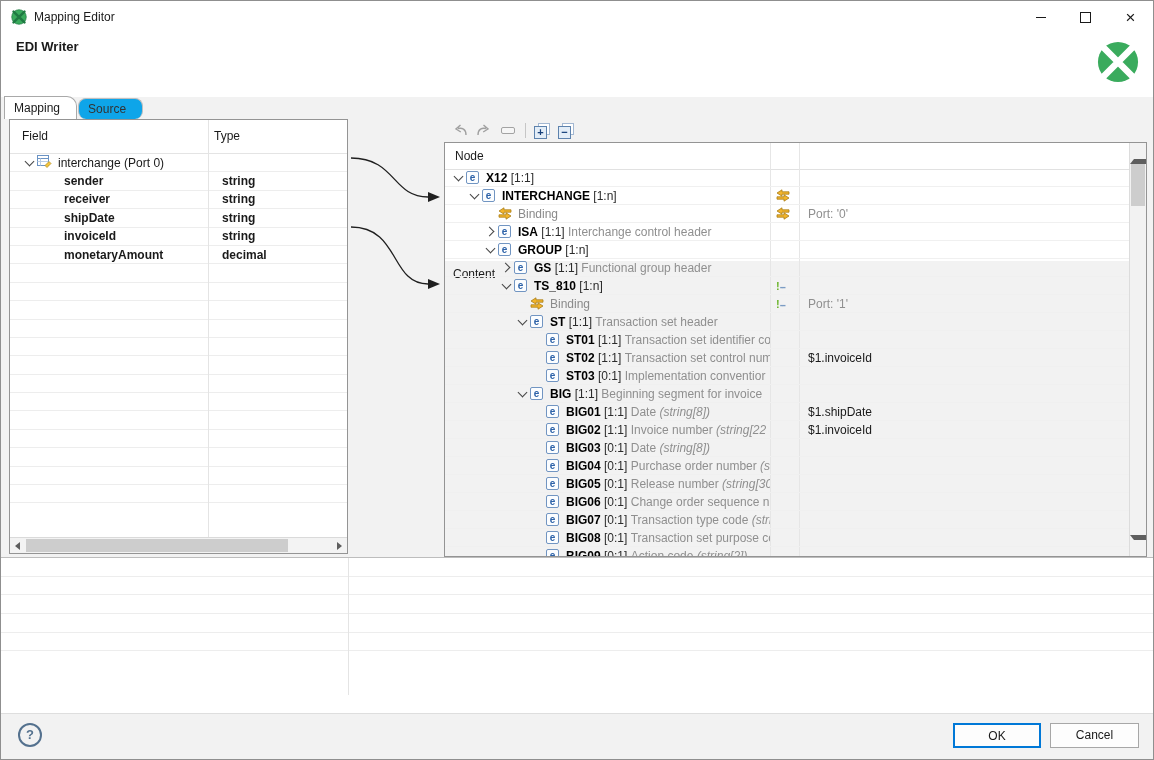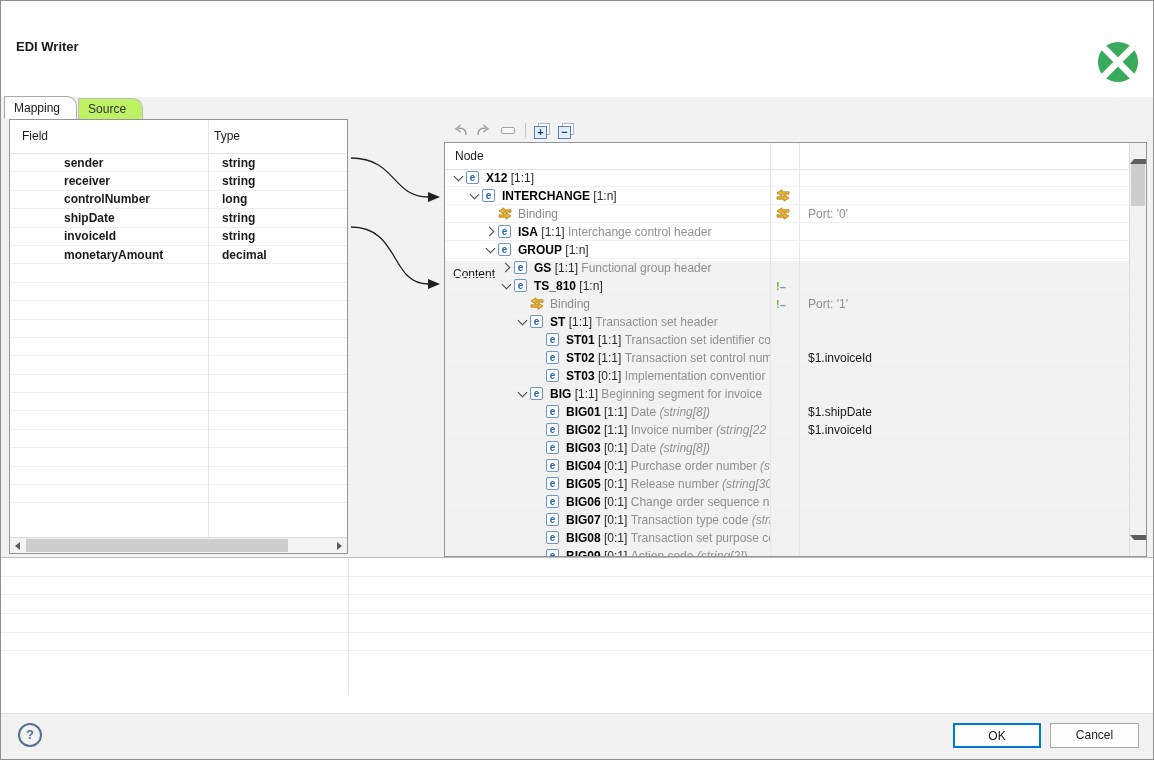--- a/index.html
+++ b/index.html
@@ -16,21 +16,21 @@
   .close-glyph{font-size:17px;line-height:1;color:#1a1a1a}
   
   .heading{position:absolute;left:15px;top:38px;font-size:13px;font-weight:bold;}
   .logo{position:absolute;right:14px;top:40px;}
   
   .tabbar{position:absolute;left:0;top:96px;right:0;height:22px;background:#f2f2f2;border-bottom:1px solid #b9b9b9;
           display:flex;align-items:flex-end;padding-left:3px;box-sizing:content-box;}
   .tab{height:20px;line-height:20px;padding:0 16px 0 9px;border:1px solid #a9a9a9;border-bottom:none;
        border-radius:0 10px 0 0;margin-right:1px;position:relative;}
   .tab.active{background:#fff;height:22px;line-height:22px;z-index:3;}
-  .tab.inactive{background:#bef264;color:#333;border-color:#bfbfbf;}
+  .tab.inactive{background:#0ea5e9;color:#333;border-color:#bfbfbf;border-radius:8px;}
   
   .content{position:absolute;left:0;top:118px;right:0;height:438px;background:#f2f2f2;}
   
   .left-panel{position:absolute;left:8px;top:0;width:339px;height:435px;background:#fff;border:1px solid #949494;box-sizing:border-box;overflow:hidden;}
   .lp-header{position:relative;height:33px;border-bottom:1px solid #e4e4e4;}
   .lp-h-field{position:absolute;left:12px;top:9px;}
   .lp-h-type{position:absolute;left:204px;top:9px;}
   .lp-divider{position:absolute;left:198px;top:0;bottom:15px;width:1px;background:#e4e4e4;}
   .f-row{position:relative;height:18.4px;border-bottom:1px solid #ededed;box-sizing:border-box;display:flex;align-items:center;}
   .f-record{margin-left:11px;display:flex;align-items:center;}
@@ -103,20 +103,36 @@
   .btn{position:absolute;top:9px;height:25px;box-sizing:border-box;background:#fdfdfd;border:1px solid #a7a7a7;
        text-align:center;line-height:22px;cursor:default;}
   .btn.ok{right:112px;width:88px;border:2px solid #0078d7;}
   .btn.cancel{right:14px;width:89px;}
 </style>
 </head>
 <body>
 
 <div class="window">
 
+  <div class="titlebar">
+    <svg class="app-icon" viewBox="0 0 44 44" width="16" height="16">
+      <circle cx="22" cy="22" r="20" fill="#3aab5d" stroke="#1f7a42" stroke-width="2"></circle>
+      <path d="M7 7 L37 37 M37 7 L7 37" stroke="#1f7a42" stroke-width="7" stroke-linecap="round"></path>
+    </svg>
+    <span class="window-title">Mapping Editor</span>
+    <div class="win-btn min">
+        <span class="min-glyph"></span>
+      </div>
+    <div class="win-btn max">
+        <span class="max-glyph"></span>
+      </div>
+    <div class="win-btn close">
+        <span class="close-glyph">×</span>
+      </div>
+  </div>
 
   <div class="heading">EDI Writer</div>
   <svg class="logo" viewBox="0 0 44 44" width="42" height="42">
     <circle cx="22" cy="22" r="21" fill="#3aab5d"></circle>
     <path d="M5.5 5.5 L38.5 38.5 M38.5 5.5 L5.5 38.5" stroke="#fff" stroke-width="7" stroke-linecap="round"></path>
   </svg>
 
   <div class="tabbar">
     <div class="tab active"><span>Mapping</span></div>
     <div class="tab inactive"><span>Source</span></div>
@@ -124,30 +140,41 @@
 
   <div class="content">
 
     <div class="left-panel">
       <div class="lp-header">
         <span class="lp-h-field">Field</span>
         <span class="lp-h-type">Type</span>
       </div>
       <div id="field-rows">
           <div class="f-row">
+            <span class="f-record">
+              <span class="chev-box">
+                <span class="chev down"></span>
+              </span>
+              <span class="rec-ic"><svg width="15" height="14" viewBox="0 0 15 14">
+                  <rect x="0.5" y="1.5" width="11" height="10" fill="#ffffff" stroke="#6b93c4"></rect>
+                  <line x1="0.5" y1="4.5" x2="11.5" y2="4.5" stroke="#6b93c4"></line>
+                  <line x1="0.5" y1="7.5" x2="11.5" y2="7.5" stroke="#b9cde6"></line>
+                  <line x1="3.5" y1="4.5" x2="3.5" y2="11.5" stroke="#b9cde6"></line>
+                  <path d="M8 11.5 L12 7.5 L14 9.5 L10 13.5 Z" fill="#f3c53b" stroke="#b08a1f" stroke-width="0.7"></path>
+                </svg></span>
+              <span class="lbl">interchange (Port 0)</span>
+            </span>
+          </div>
+          <div class="f-row">
             <span class="f-field-lbl">sender</span>
             <span class="f-type">string</span>
           </div>
           <div class="f-row">
             <span class="f-field-lbl">receiver</span>
             <span class="f-type">string</span>
-          </div>
-          <div class="f-row">
-            <span class="f-field-lbl">controlNumber</span>
-            <span class="f-type">long</span>
           </div>
           <div class="f-row">
             <span class="f-field-lbl">shipDate</span>
             <span class="f-type">string</span>
           </div>
           <div class="f-row">
             <span class="f-field-lbl">invoiceId</span>
             <span class="f-type">string</span>
           </div>
           <div class="f-row">

